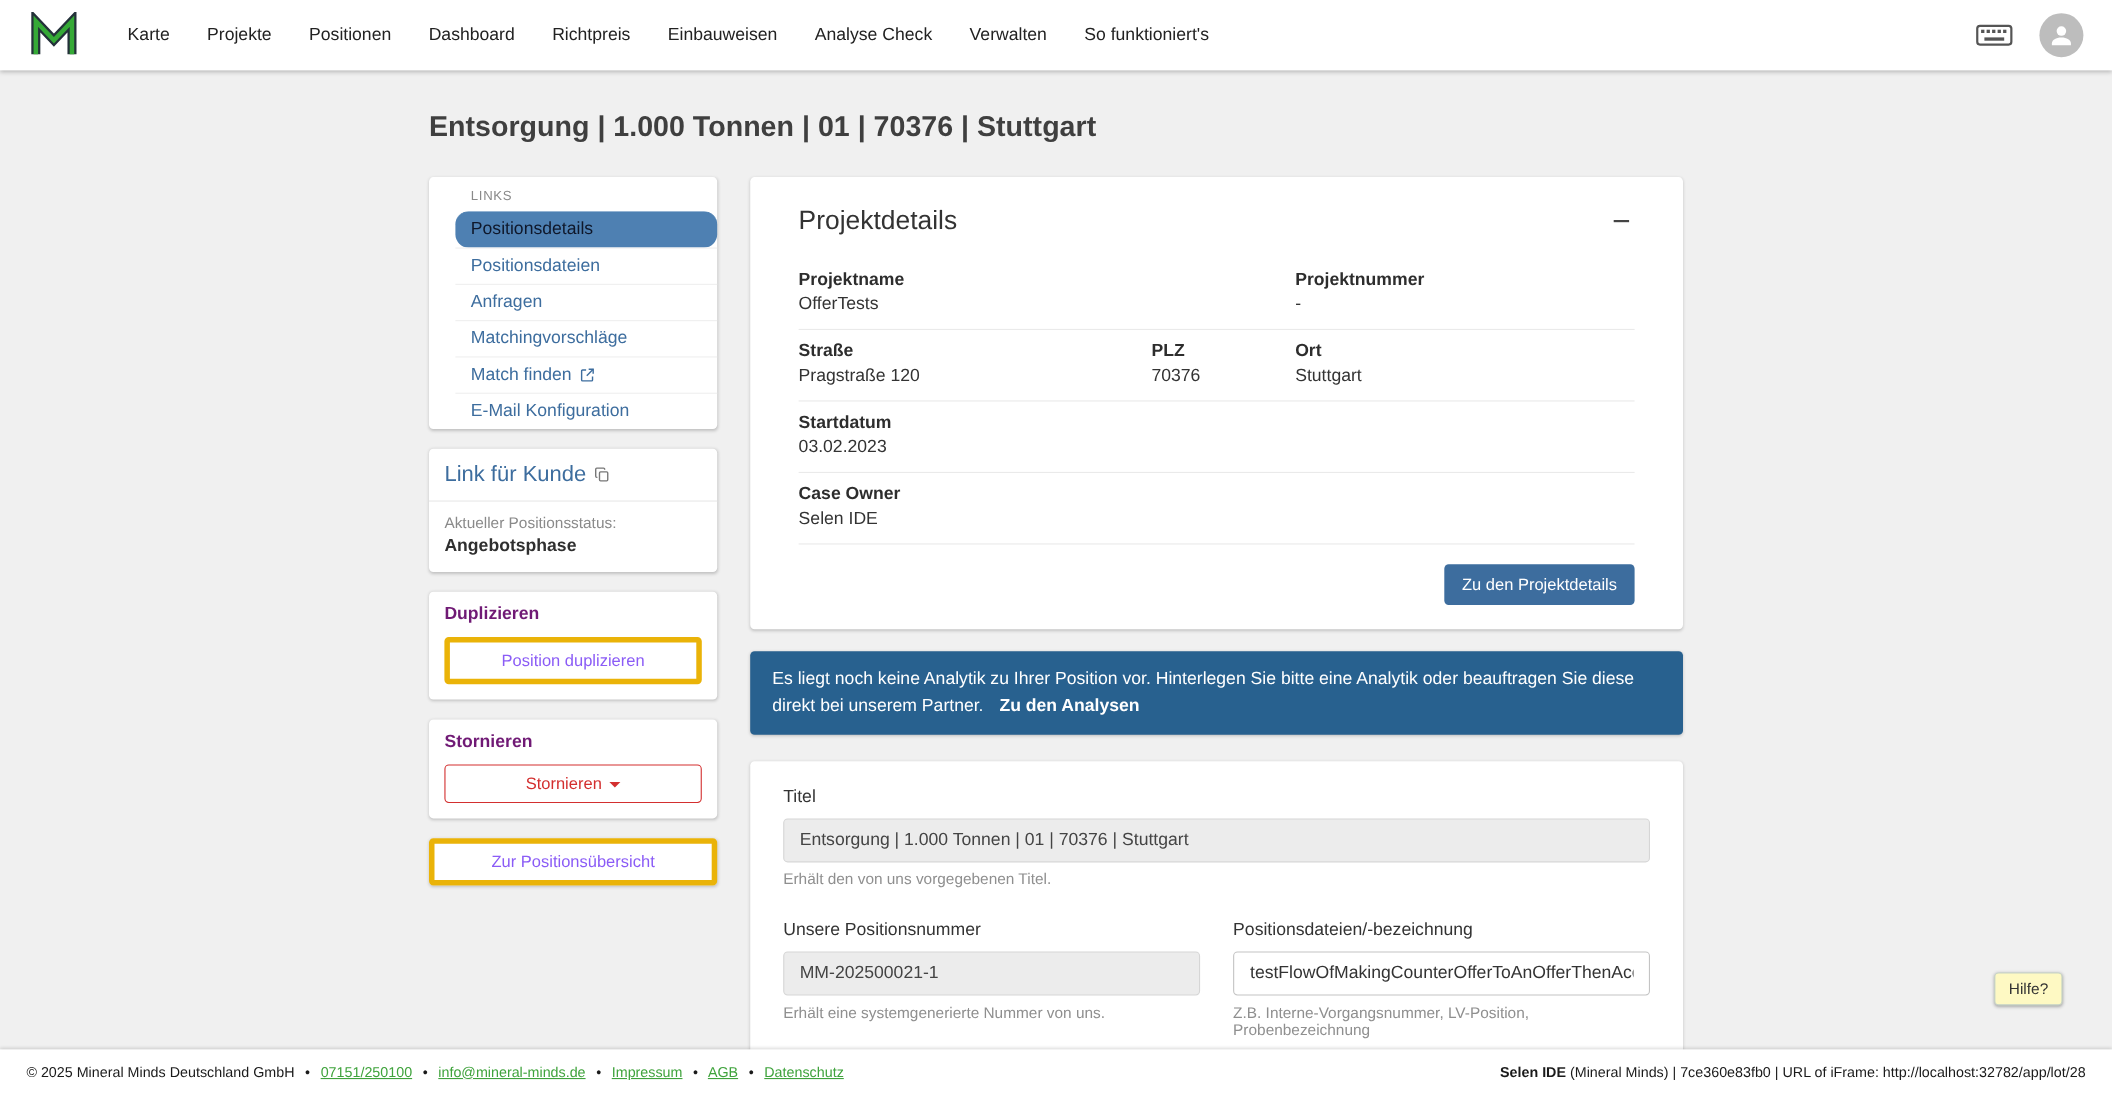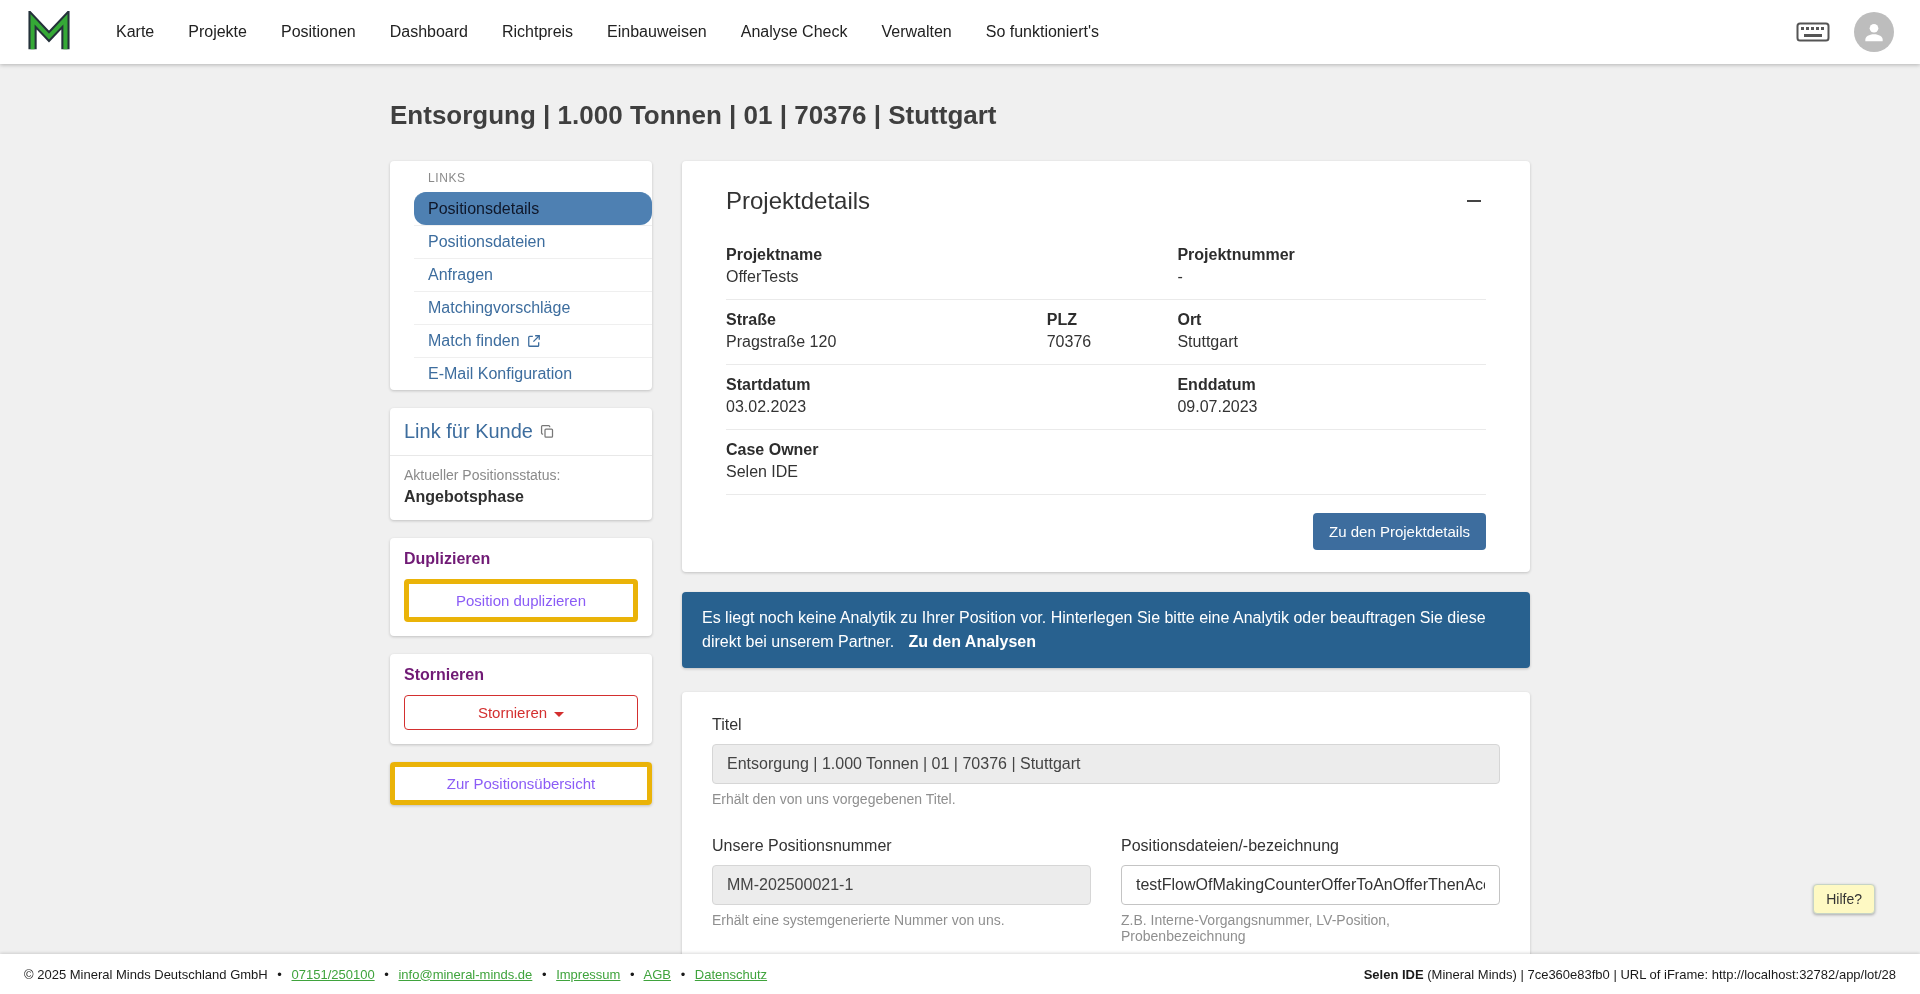--- a/index.html
+++ b/index.html
@@ -247,24 +247,20 @@
             <div class="pd-label">Ort</div>
             <div class="pd-value">Stuttgart</div>
           </div>
         </div>
 
         <div class="pdr">
           <div class="span2">
             <div class="pd-label">Startdatum</div>
             <div class="pd-value">03.02.2023</div>
           </div>
-          <div class="col3">
-            <div class="pd-label">Enddatum</div>
-            <div class="pd-value">09.07.2023</div>
-          </div>
         </div>
 
         <div class="pdr">
           <div class="span2">
             <div class="pd-label">Case Owner</div>
             <div class="pd-value">Selen IDE</div>
           </div>
         </div>
 
         <div class="pd-actions">

